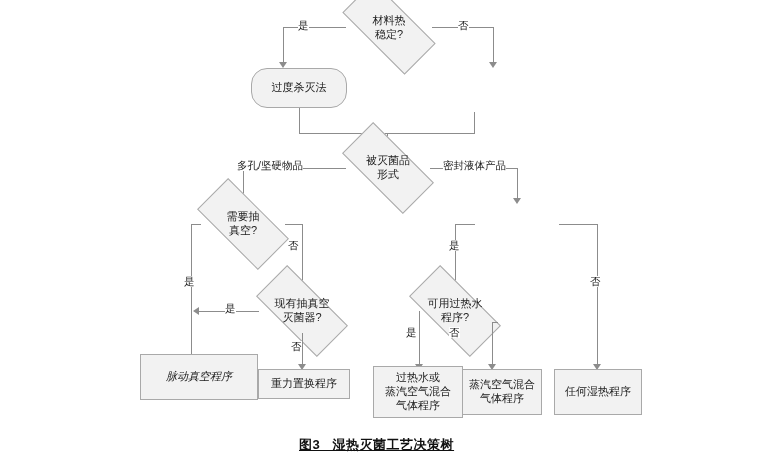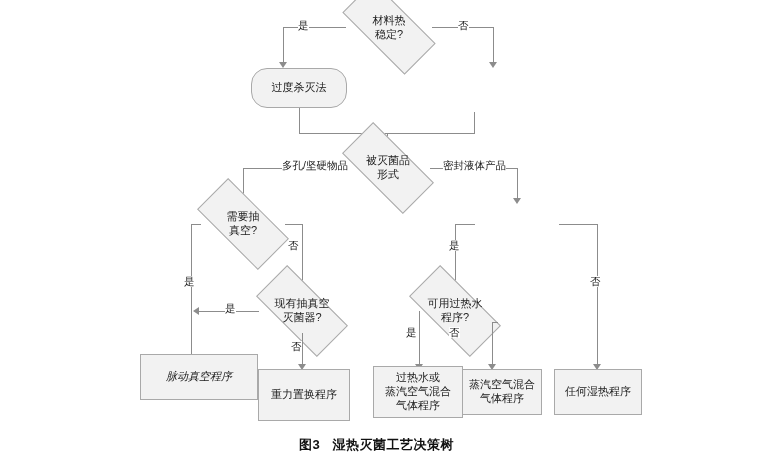--- a/index.html
+++ b/index.html
@@ -123,21 +123,21 @@
 
   <div class="diamond" style="left:345px; top:146px; width:86px; height:44px;">
     <div class="dshape"></div>
     <div class="dlabel">被灭菌品
 形式</div>
   </div>
 
   <div class="edge h" style="left:243px; top:168px; width:103px;"></div>
   <div class="edge v" style="left:243px; top:168px; height:32px;"></div>
   <div class="arrow down" style="left:239px; top:198px;"></div>
-  <div class="elabel" style="left:237px; top:160px;margin-left:45px;">多孔/坚硬物品</div>
+  <div class="elabel" style="left:237px; top:160px;">多孔/坚硬物品</div>
 
   <div class="edge h" style="left:430px; top:168px; width:88px;"></div>
   <div class="edge v" style="left:517px; top:168px; height:32px;"></div>
   <div class="arrow down" style="left:513px; top:198px;"></div>
   <div class="elabel" style="left:443px; top:160px;">密封液体产品</div>
 
   <div class="diamond" style="left:200px; top:202px; width:86px; height:44px;">
     <div class="dshape"></div>
     <div class="dlabel">需要抽
 真空?</div>
@@ -189,26 +189,26 @@
   <div class="arrow down" style="left:415px; top:364px;"></div>
   <div class="elabel" style="left:406px; top:327px;">是</div>
 
   <div class="edge v" style="left:492px; top:322px; height:44px;"></div>
   <div class="edge h" style="left:492px; top:322px; width:6px;"></div>
   <div class="arrow down" style="left:488px; top:364px;"></div>
   <div class="elabel" style="left:449px; top:327px;">否</div>
 
   <div class="node" style="left:140px; top:354px; width:118px; height:46px;font-style:italic;">脉动真空程序</div>
 
-  <div class="node" style="left:258px; top:369px; width:92px; height:52px;">重力置换程序</div>
+  <div class="node" style="left:258px; top:369px; width:92px; height:30px;">重力置换程序</div>
 
   <div class="node" style="left:373px; top:366px; width:90px; height:52px;">过热水或
 蒸汽空气混合
 气体程序</div>
 
   <div class="node" style="left:462px; top:369px; width:80px; height:46px;">蒸汽空气混合
 气体程序</div>
 
   <div class="node" style="left:554px; top:369px; width:88px; height:46px;">任何湿热程序</div>
 
-  <div class="caption" style="left:299px; top:436px;">图3   湿热灭菌工艺决策树</div>
+  <div class="caption" style="left:299px; top:436px;text-decoration:underline;">图3   湿热灭菌工艺决策树</div>
 
 </div>
 
 </body></html>

